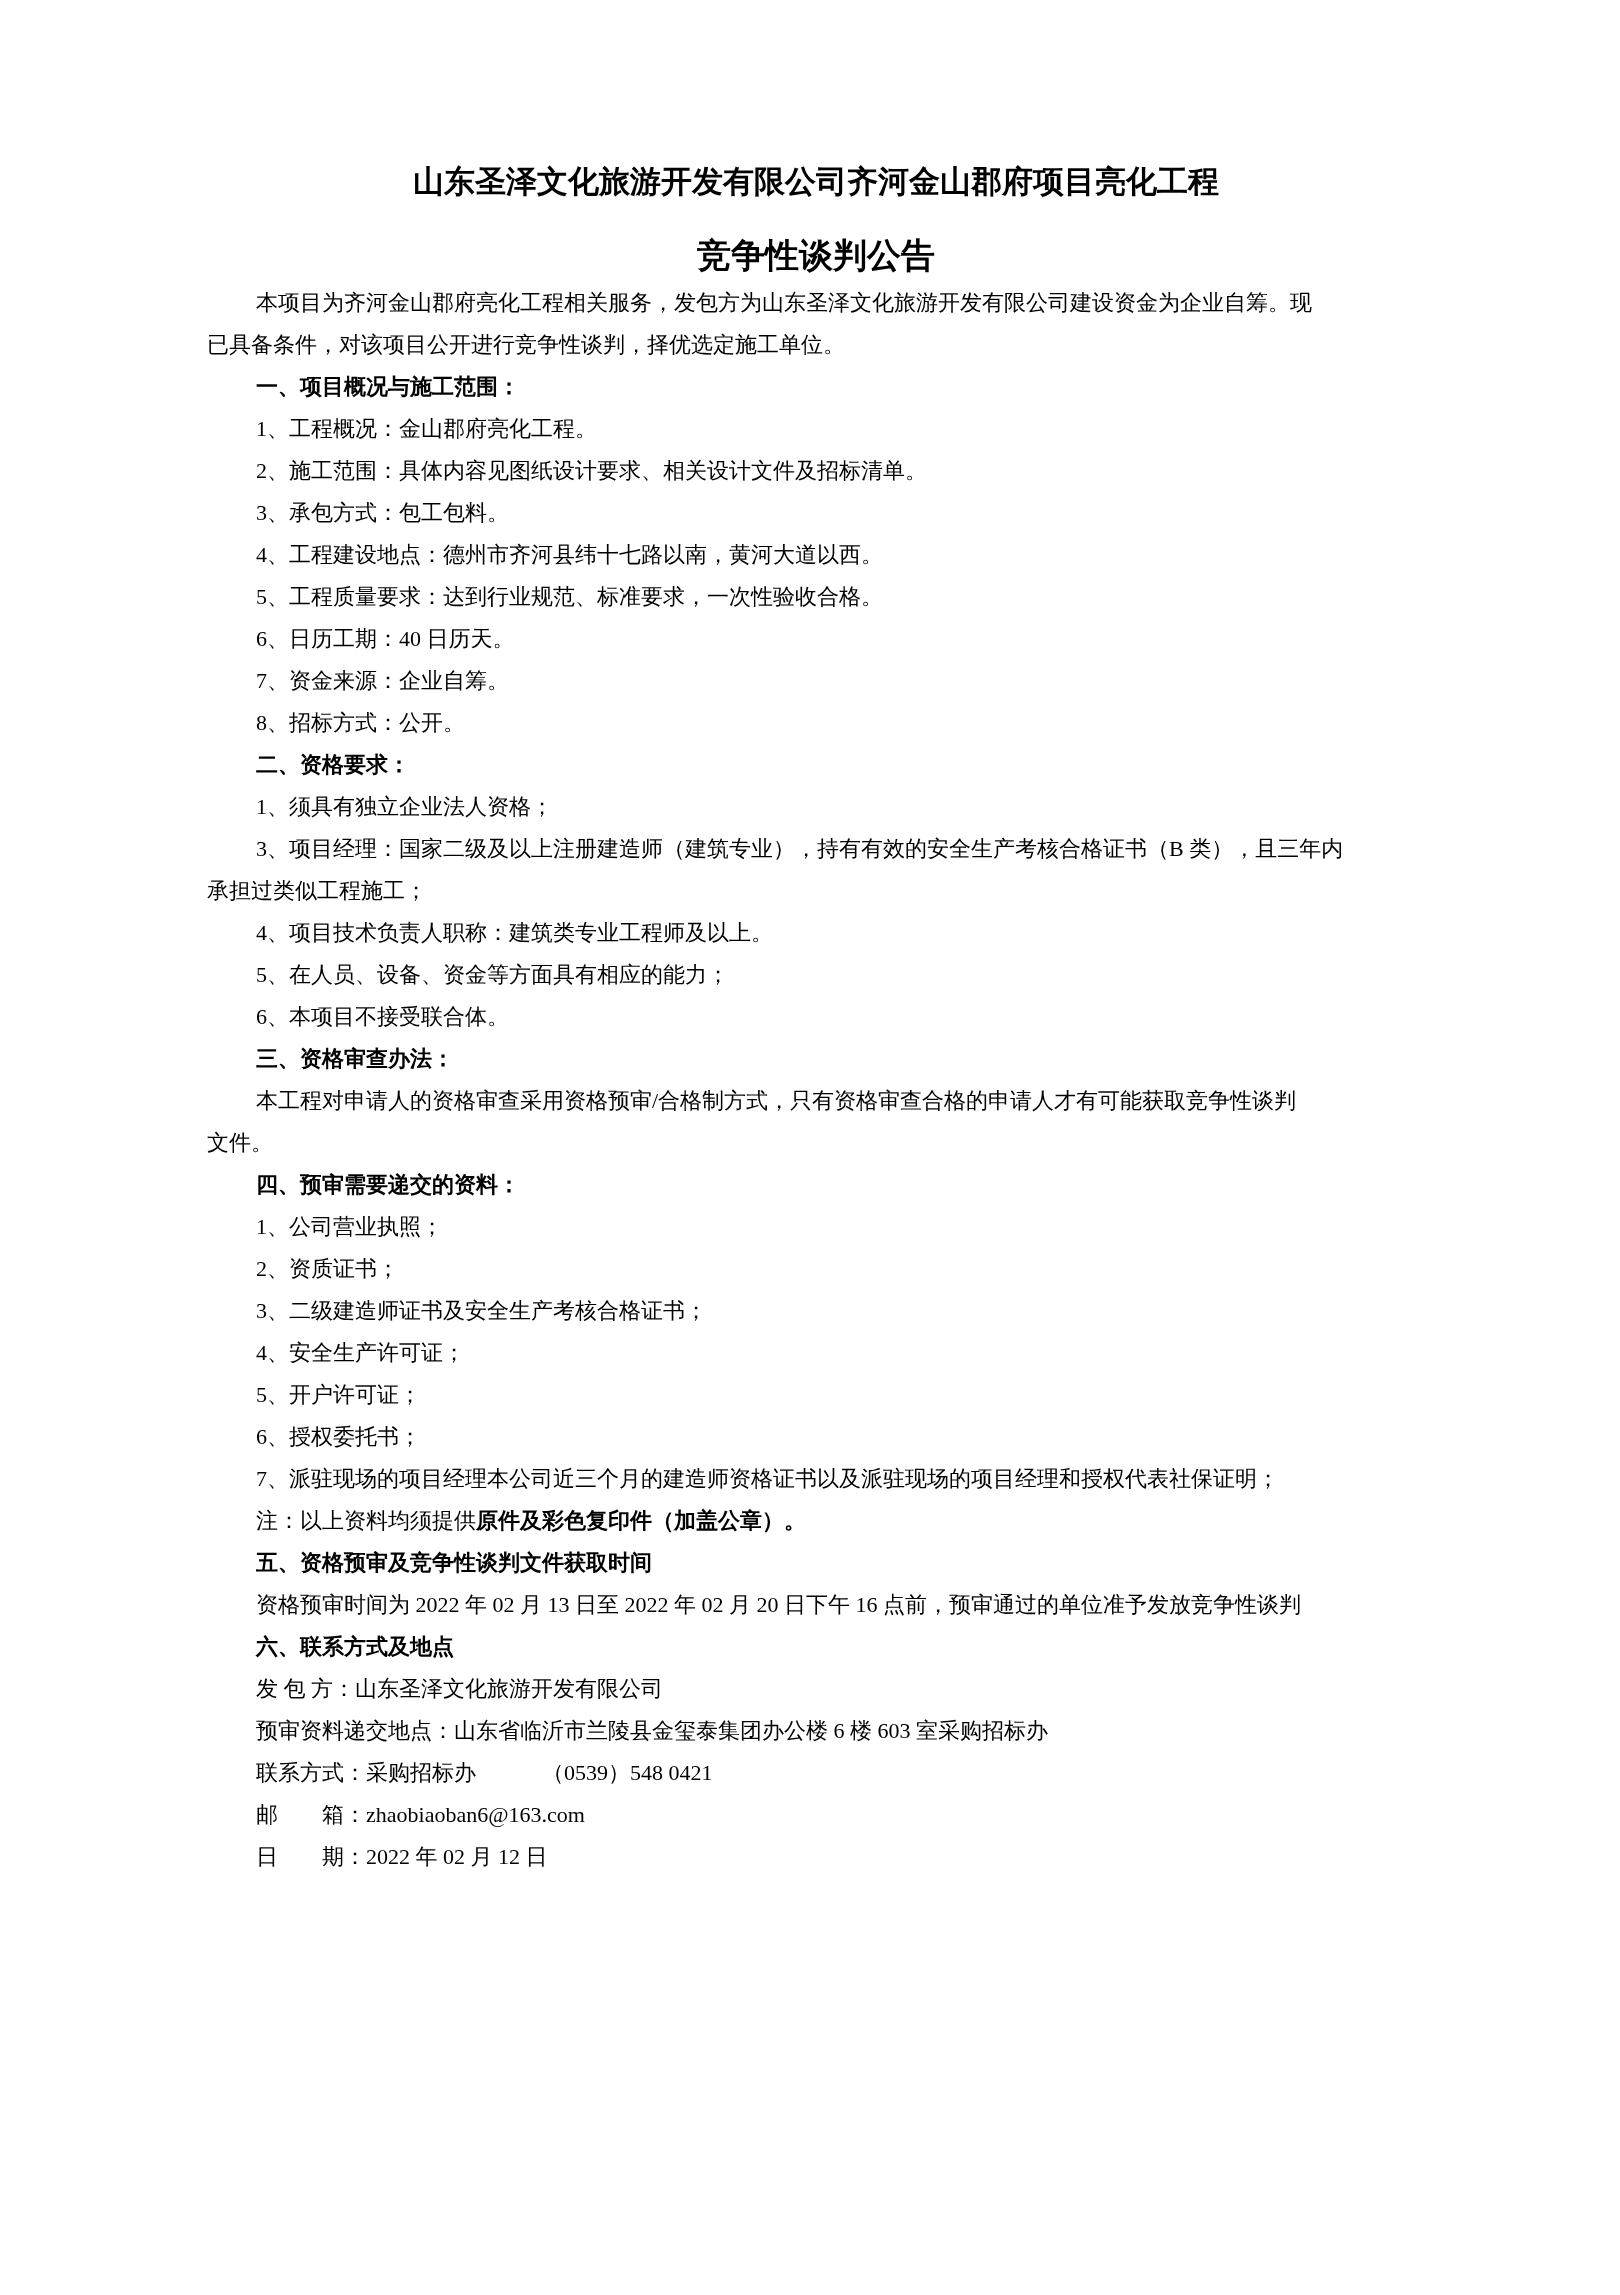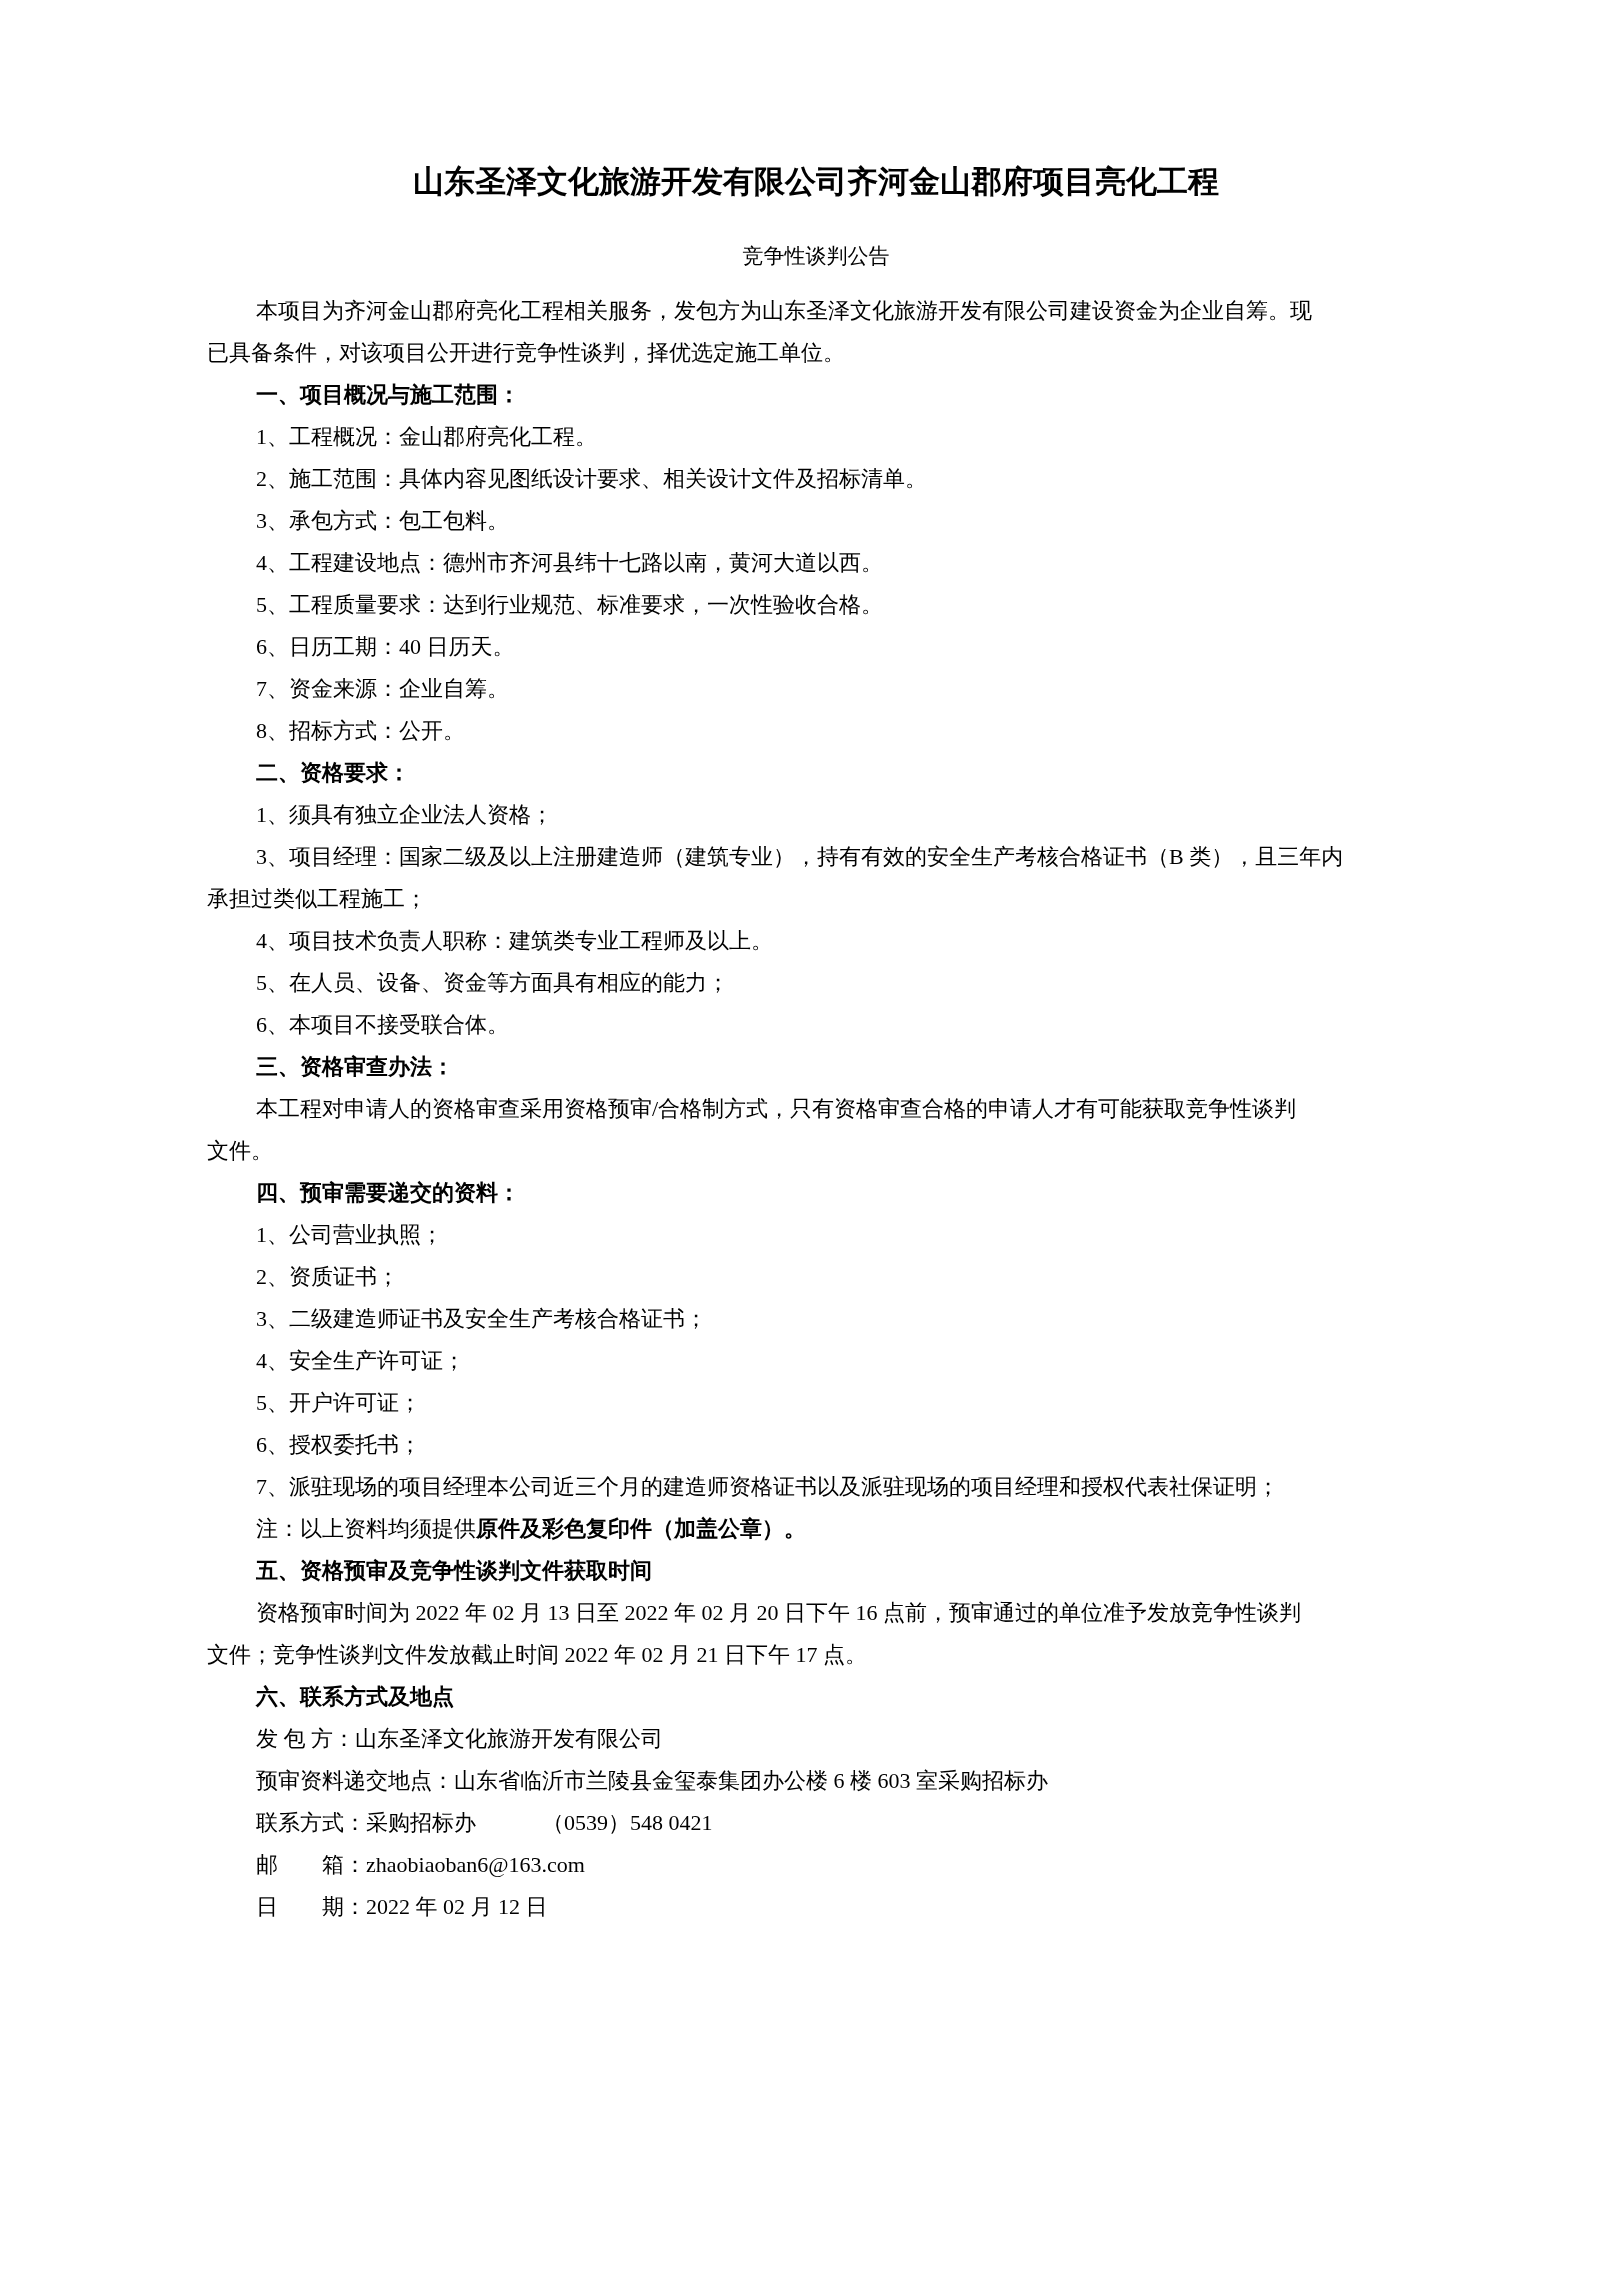--- a/index.html
+++ b/index.html
@@ -21,25 +21,25 @@
   .title1 {
     font-family: "Liberation Sans", "DejaVu Sans", sans-serif;
     font-weight: bold;
     font-size: 31px;
     line-height: 43px;
     text-align: center;
     margin: 0 0 31px 0;
   }
   .title2 {
     font-family: "Liberation Sans", "DejaVu Sans", sans-serif;
-    font-weight: normal;
-    font-size: 21px;
+    font-weight: bold;
+    font-size: 34px;
     line-height: 43px;
     text-align: center;
-    margin: 0 0 13px 0;
+    margin: 0 0 5px 0;
   }
   .ln {
     font-size: 22px;
     line-height: 42px;
     margin: 0;
     white-space: pre-wrap;
   }
   .indent { text-indent: 49px; }
   .hd {
     font-family: "Liberation Sans", "DejaVu Sans", sans-serif;
@@ -97,21 +97,20 @@
       <p class="ln indent">4、安全生产许可证；</p>
       <p class="ln indent">5、开户许可证；</p>
       <p class="ln indent">6、授权委托书；</p>
       <p class="ln indent">7、派驻现场的项目经理本公司近三个月的建造师资格证书以及派驻现场的项目经理和授权代表社保证明；</p>
       <p class="ln indent"><span>注：以上资料均须提供</span><span class="b">原件及彩色复印件（加盖公章）。</span></p>
     </div>
 
     <div>
       <p class="ln hd indent">五、资格预审及竞争性谈判文件获取时间</p>
       <p class="ln indent">资格预审时间为 2022 年 02 月 13 日至 2022 年 02 月 20 日下午 16 点前，预审通过的单位准予发放竞争性谈判</p>
-      <p class="ln">文件；竞争性谈判文件发放截止时间 2022 年 02 月 21 日下午 17 点。</p>
     </div>
 
     <div>
       <p class="ln hd indent">六、联系方式及地点</p>
       <p class="ln indent">发 包 方：山东圣泽文化旅游开发有限公司</p>
       <p class="ln indent">预审资料递交地点：山东省临沂市兰陵县金玺泰集团办公楼 6 楼 603 室采购招标办</p>
       <p class="ln indent">联系方式：采购招标办　　　（0539）548 0421</p>
       <p class="ln indent">邮　　箱：zhaobiaoban6@163.com</p>
       <p class="ln indent">日　　期：2022 年 02 月 12 日</p>
     </div>

